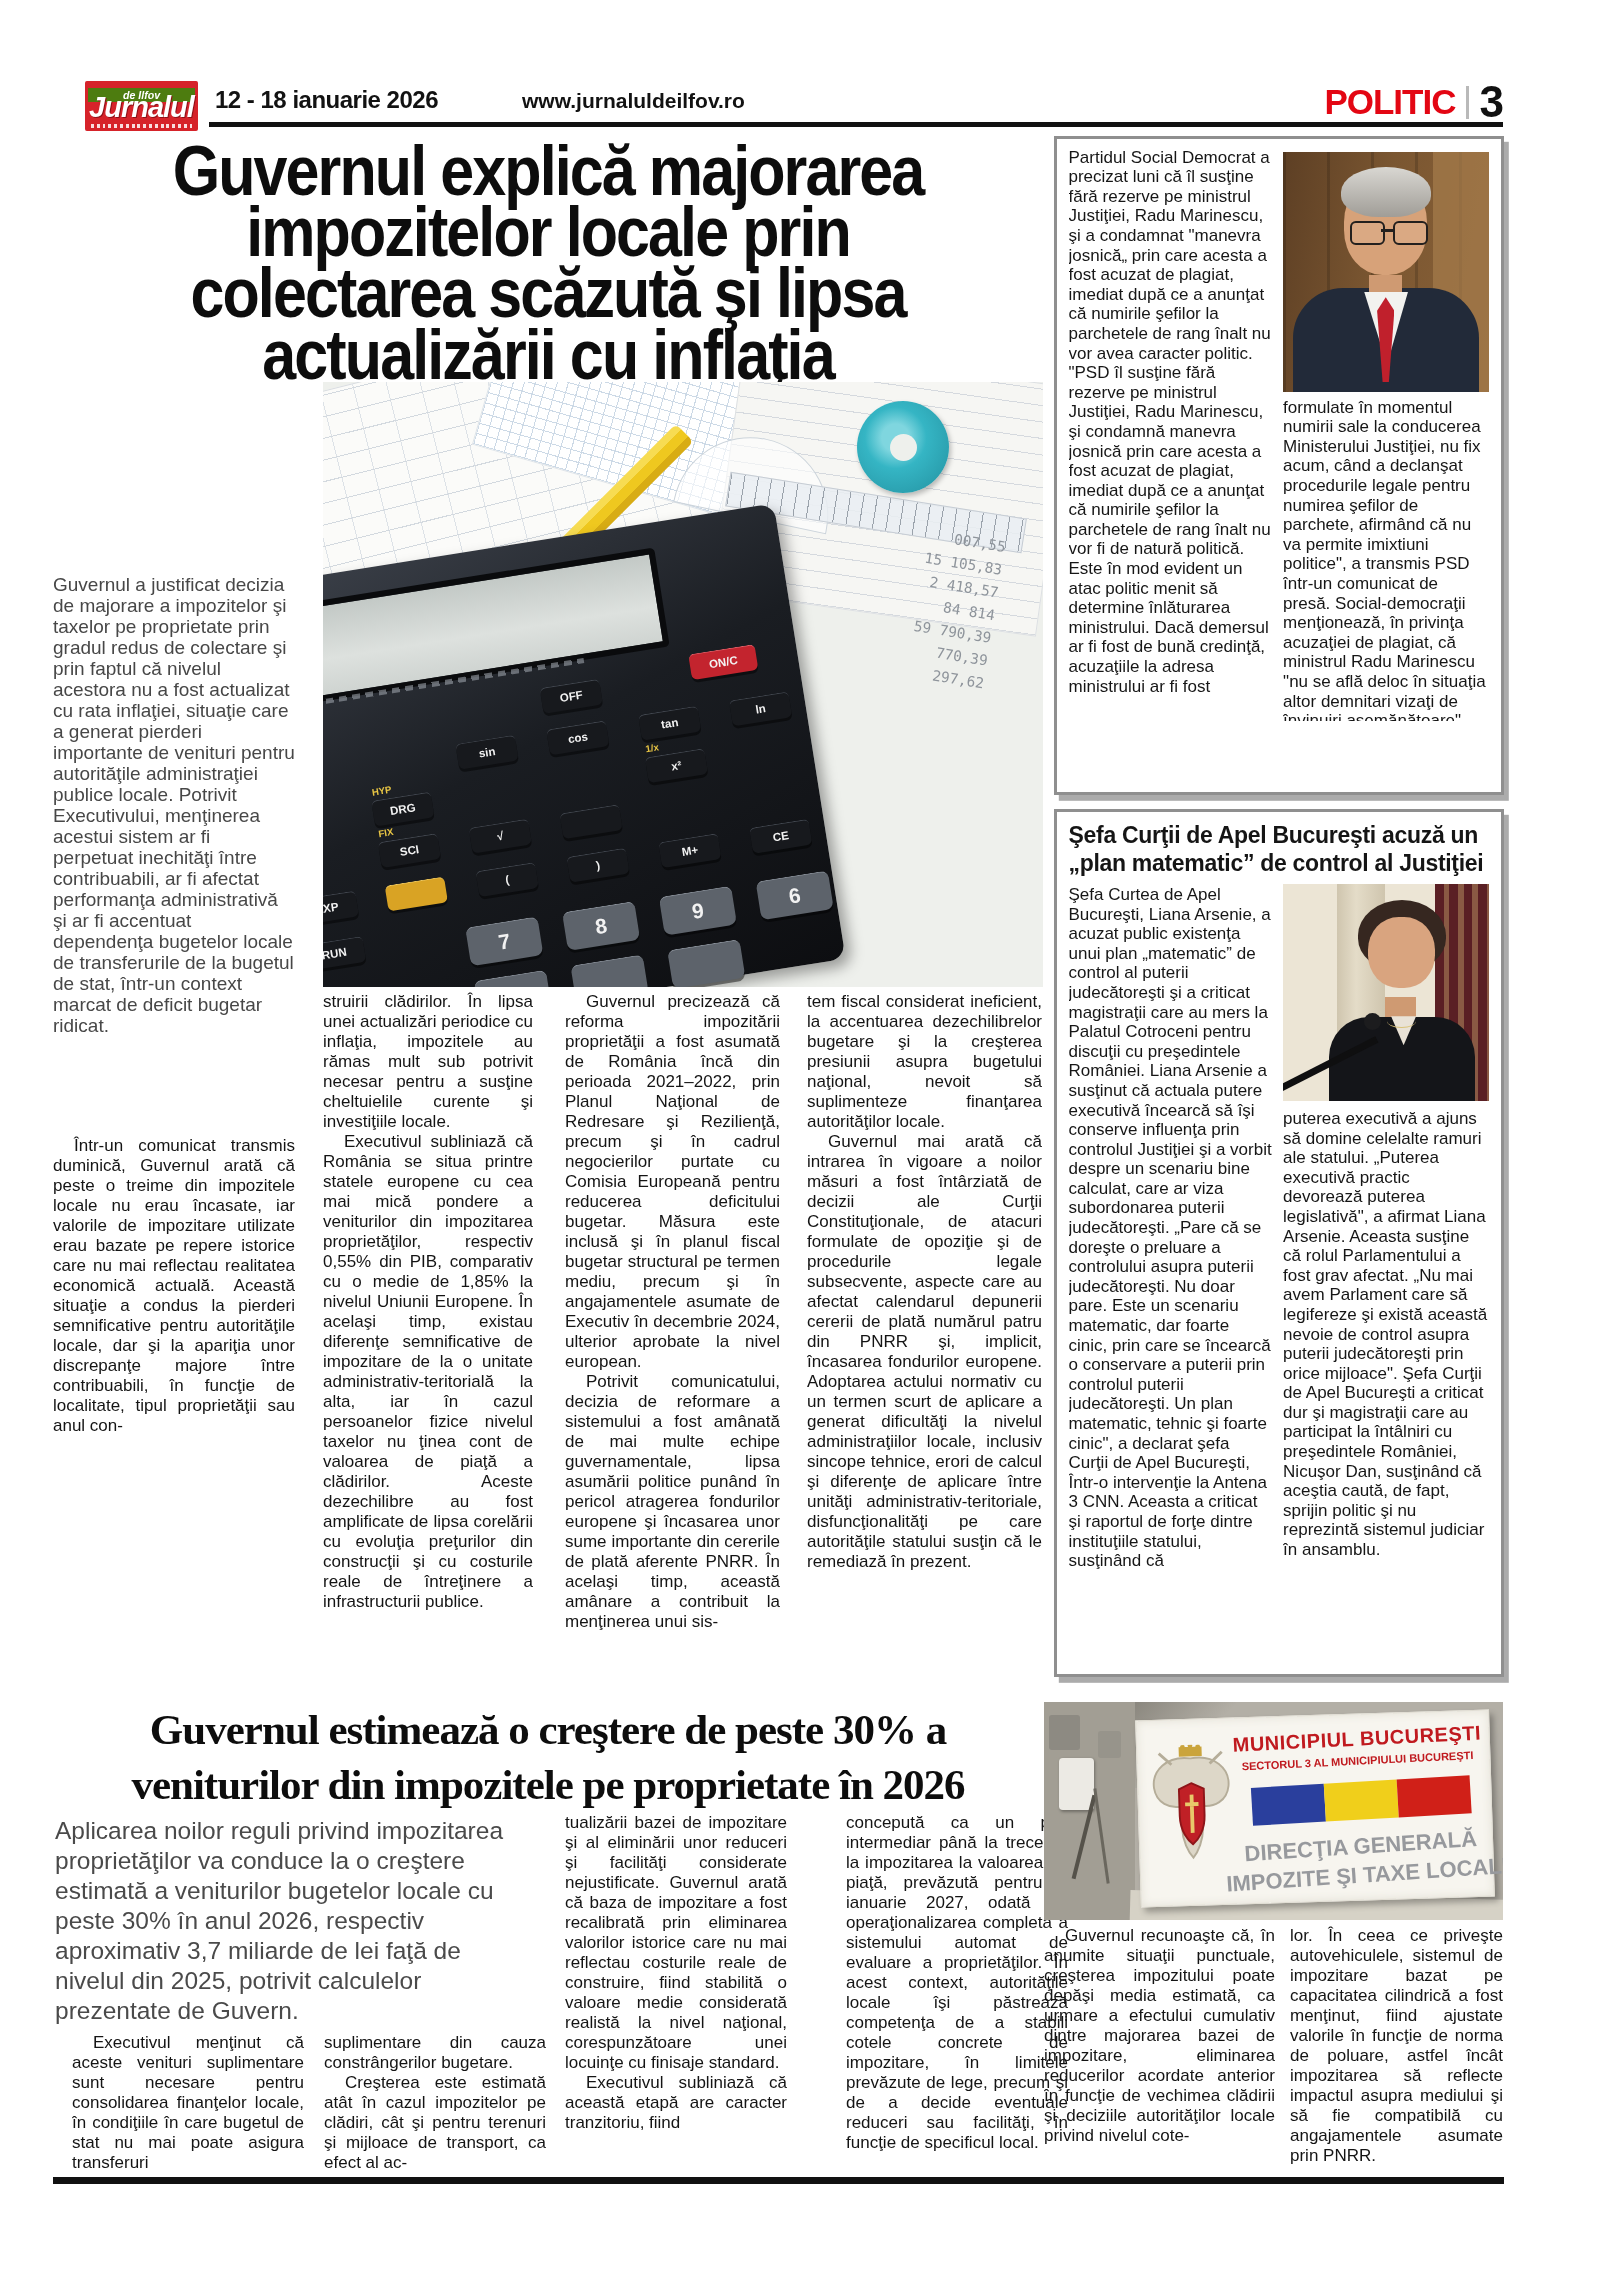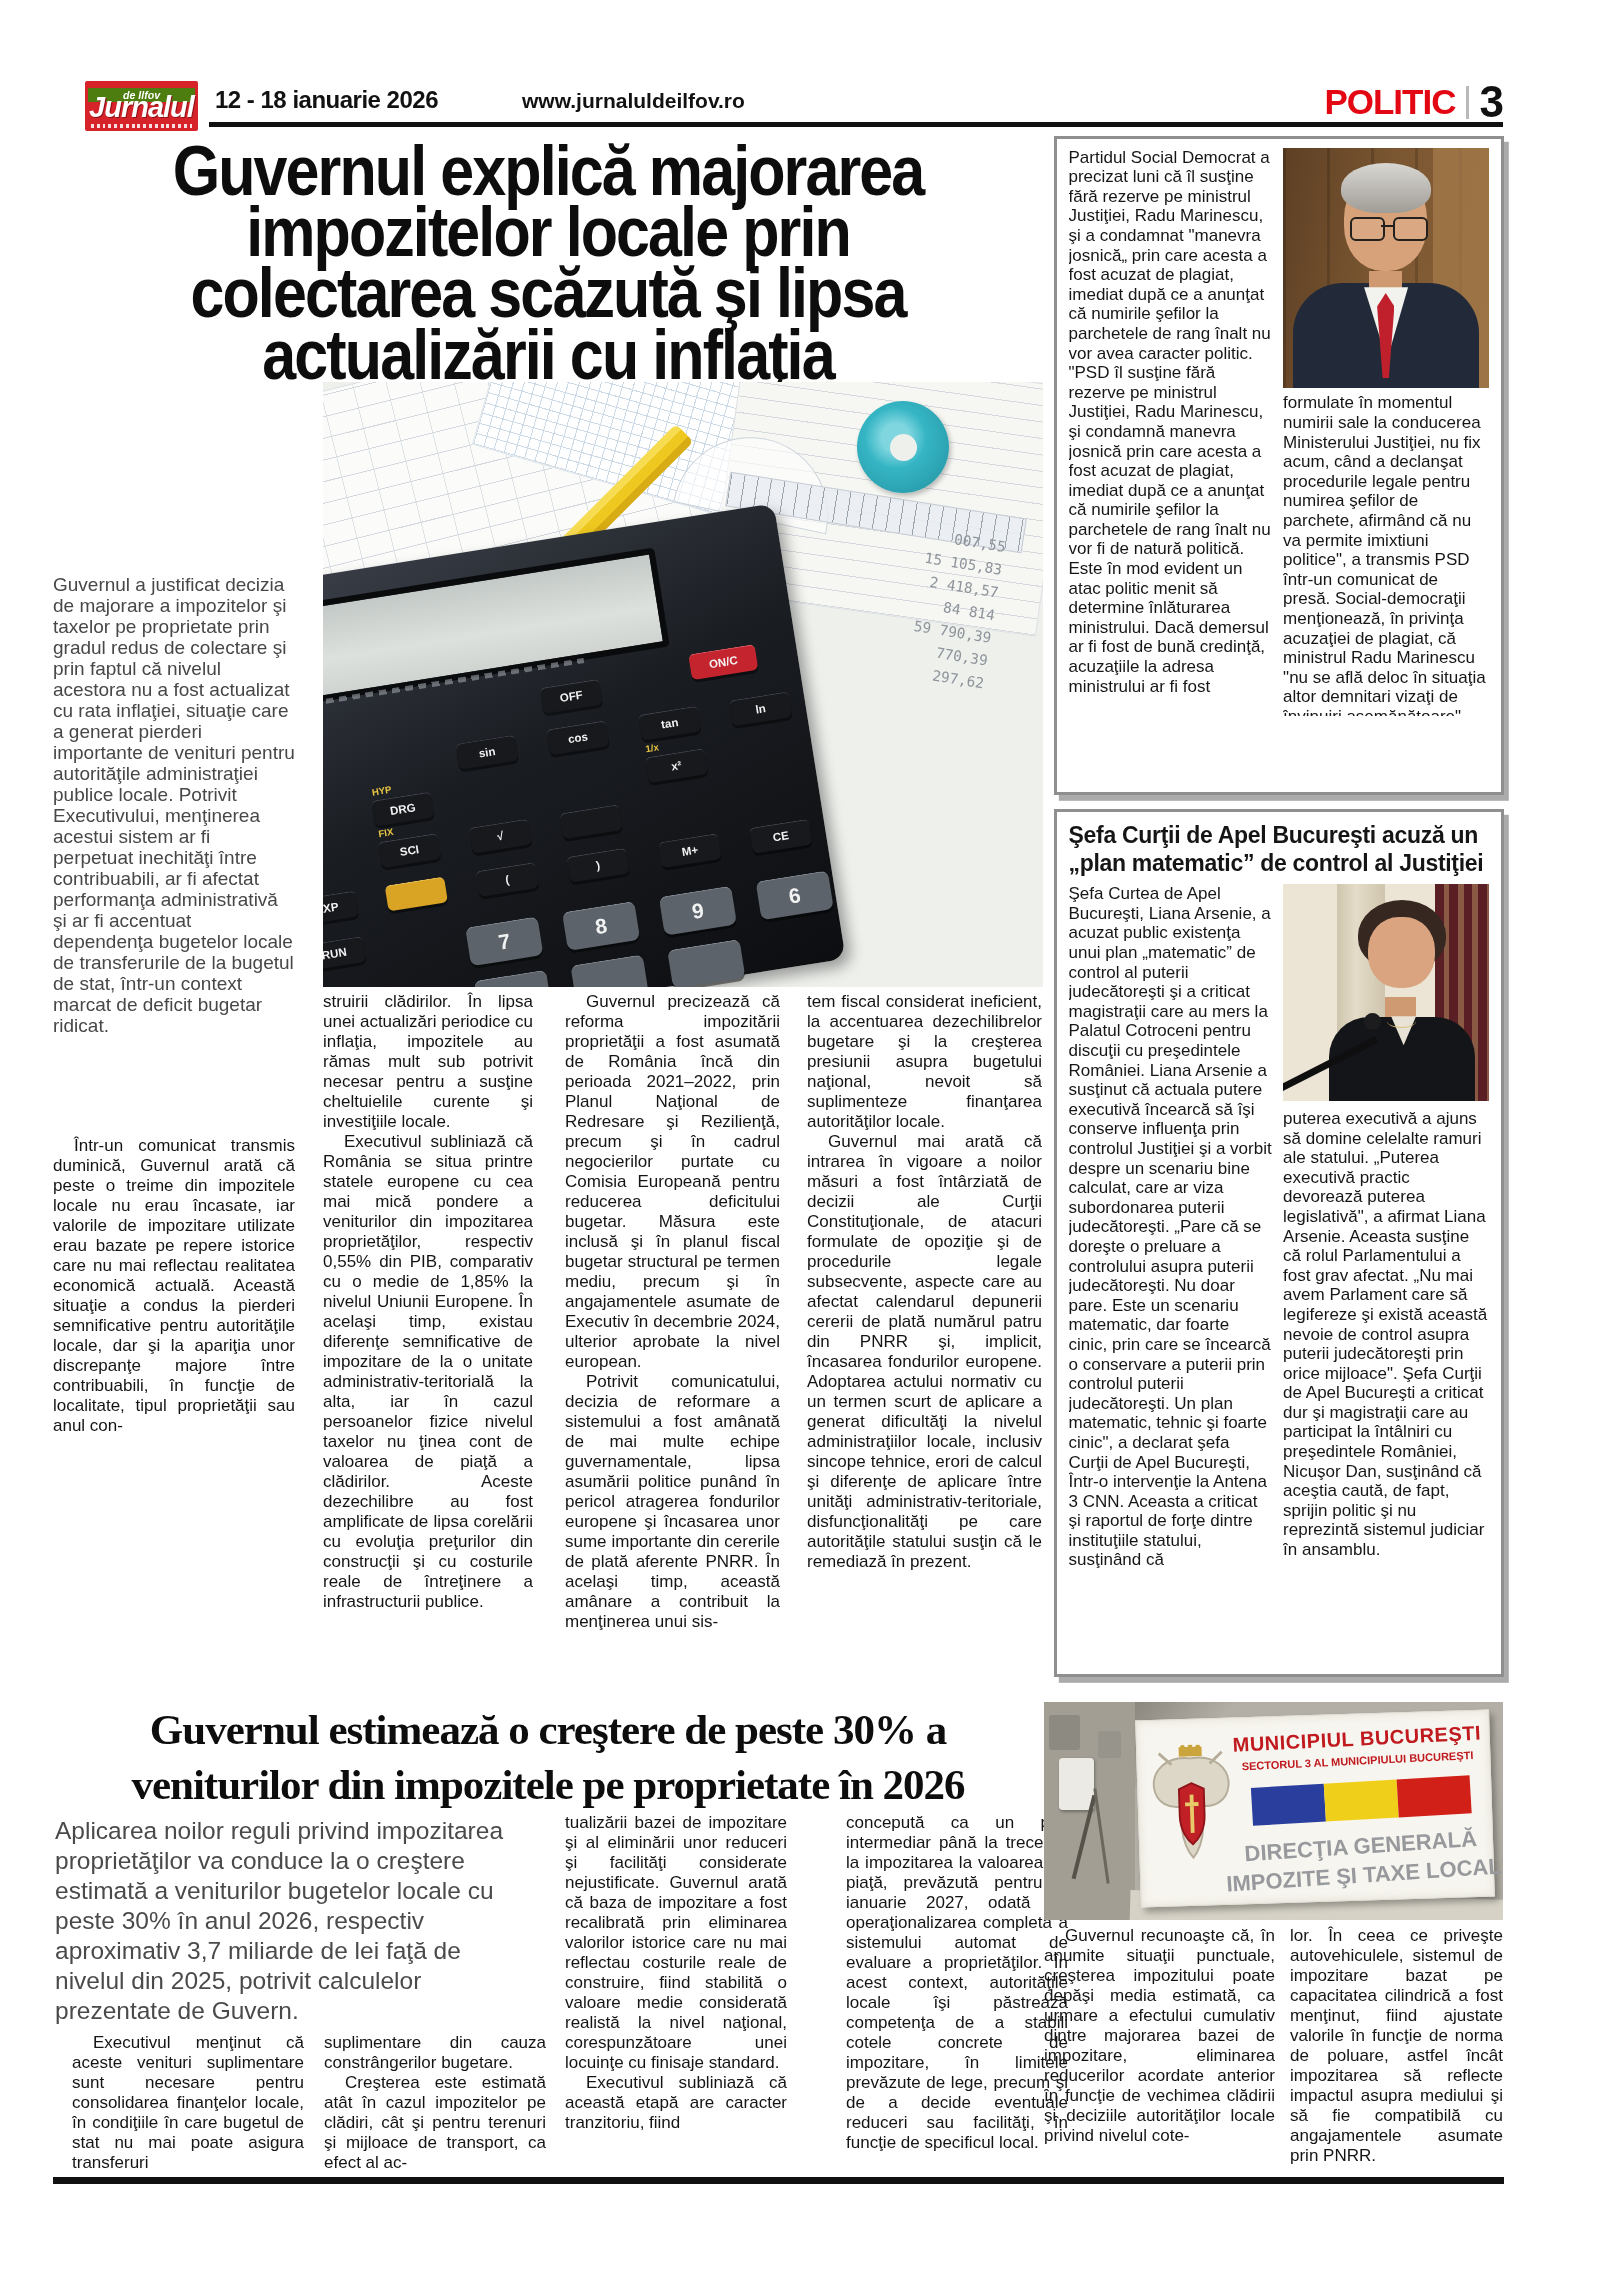--- a/index.html
+++ b/index.html
@@ -36,21 +36,21 @@
   .news p.ind{text-indent:21px;}
   .bnews{font-size:17px;line-height:20px;text-align:justify;color:#141414;}
   .bnews p{margin:0;}
   .bnews p.ind{text-indent:21px;}
   .clip{overflow:hidden;}
 
   
   .side-box{width:450px;background:#fff;border:3.8px solid #8f8f8f;box-shadow:4.8px 5.8px 0 #ababab;
             box-sizing:border-box;padding:8.6px 11.5px;}
   .side-title{font-size:23px;line-height:28px;font-weight:bold;letter-spacing:-0.3px;color:#151515;margin:0 0 7.7px 0;}
-  .side-cols{display:flex;gap:10.6px;}
+  .side-cols{display:flex;gap:10.6px;align-items:flex-end;}
   .side-text{font-size:17px;line-height:19.6px;color:#161616;}
   .portrait{position:relative;overflow:hidden;background:#777;}
 
   
   .photo-calc{left:323px;top:382px;width:720px;height:605px;background:#eef0ec;overflow:hidden;}
   .doc-form{position:absolute;left:-38px;top:-29px;width:413px;height:298px;background:#fbfbf9;border:1px solid #d8dce0;
             transform:rotate(-14deg);
             background-image:repeating-linear-gradient(0deg,#d3d9df 0 1px,transparent 1px 21px),
                              repeating-linear-gradient(90deg,#dde2e7 0 1px,transparent 1px 33px);}
   .graph-paper{position:absolute;left:163px;top:-38px;width:307px;height:144px;background:#fff;

